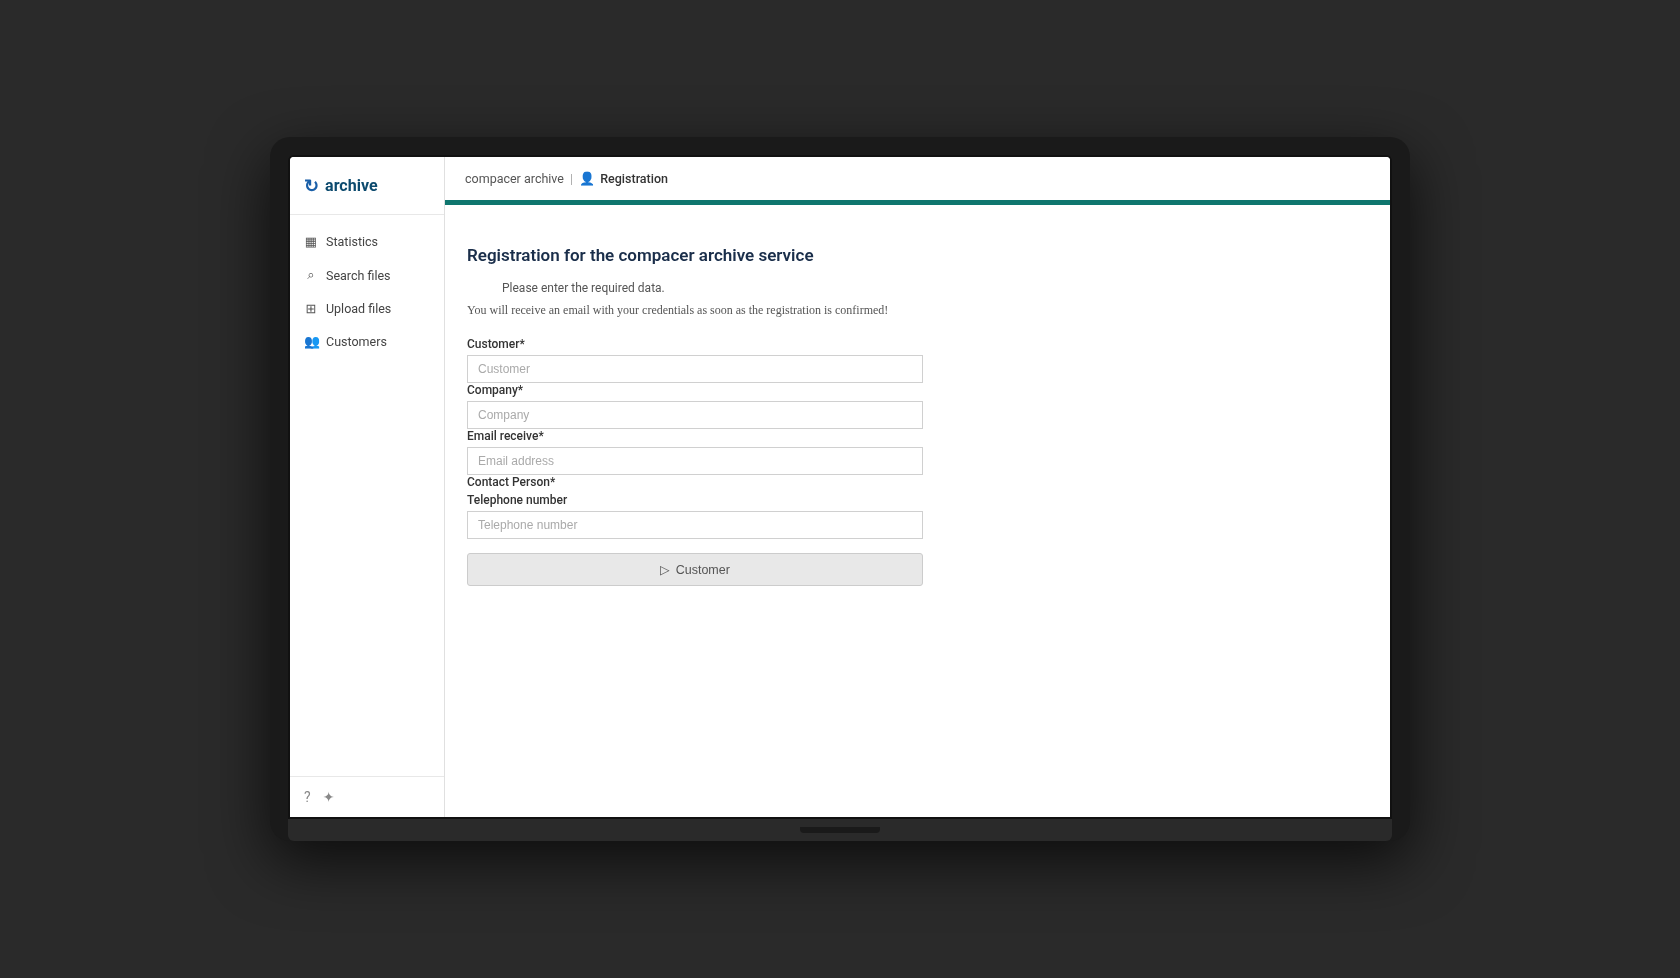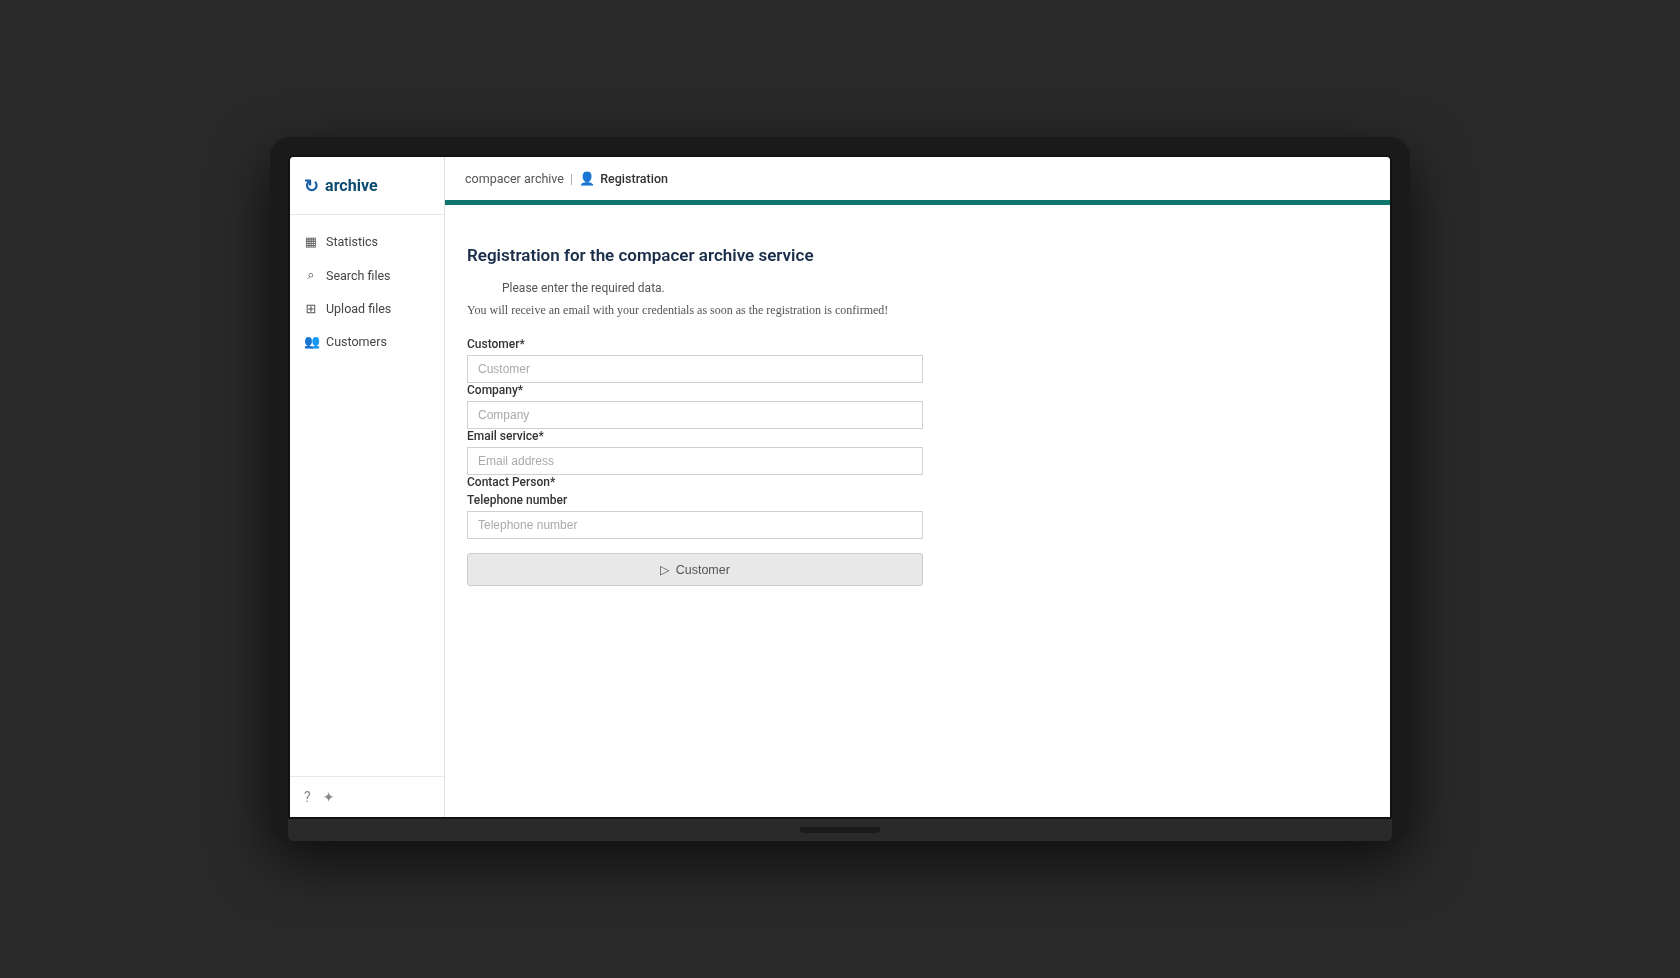--- a/index.html
+++ b/index.html
@@ -278,21 +278,21 @@
             <label class="form-label">Customer*</label>
             <input class="form-input" type="text" placeholder="Customer" style="">
           </div>
 
           <div class="form-group">
             <label class="form-label">Company*</label>
             <input class="form-input" type="text" placeholder="Company" style="">
           </div>
 
           <div class="form-group">
-            <label class="form-label">Email service*</label>
+            <label class="form-label">Email receive*</label>
             <input class="form-input" type="email" placeholder="Email address" style="">
           </div>
 
           <div class="form-group">
             <label class="form-label">Contact Person*</label>
           </div>
 
           <div class="form-group">
             <label class="form-label">Telephone number</label>
             <input class="form-input" type="tel" placeholder="Telephone number" style="">

